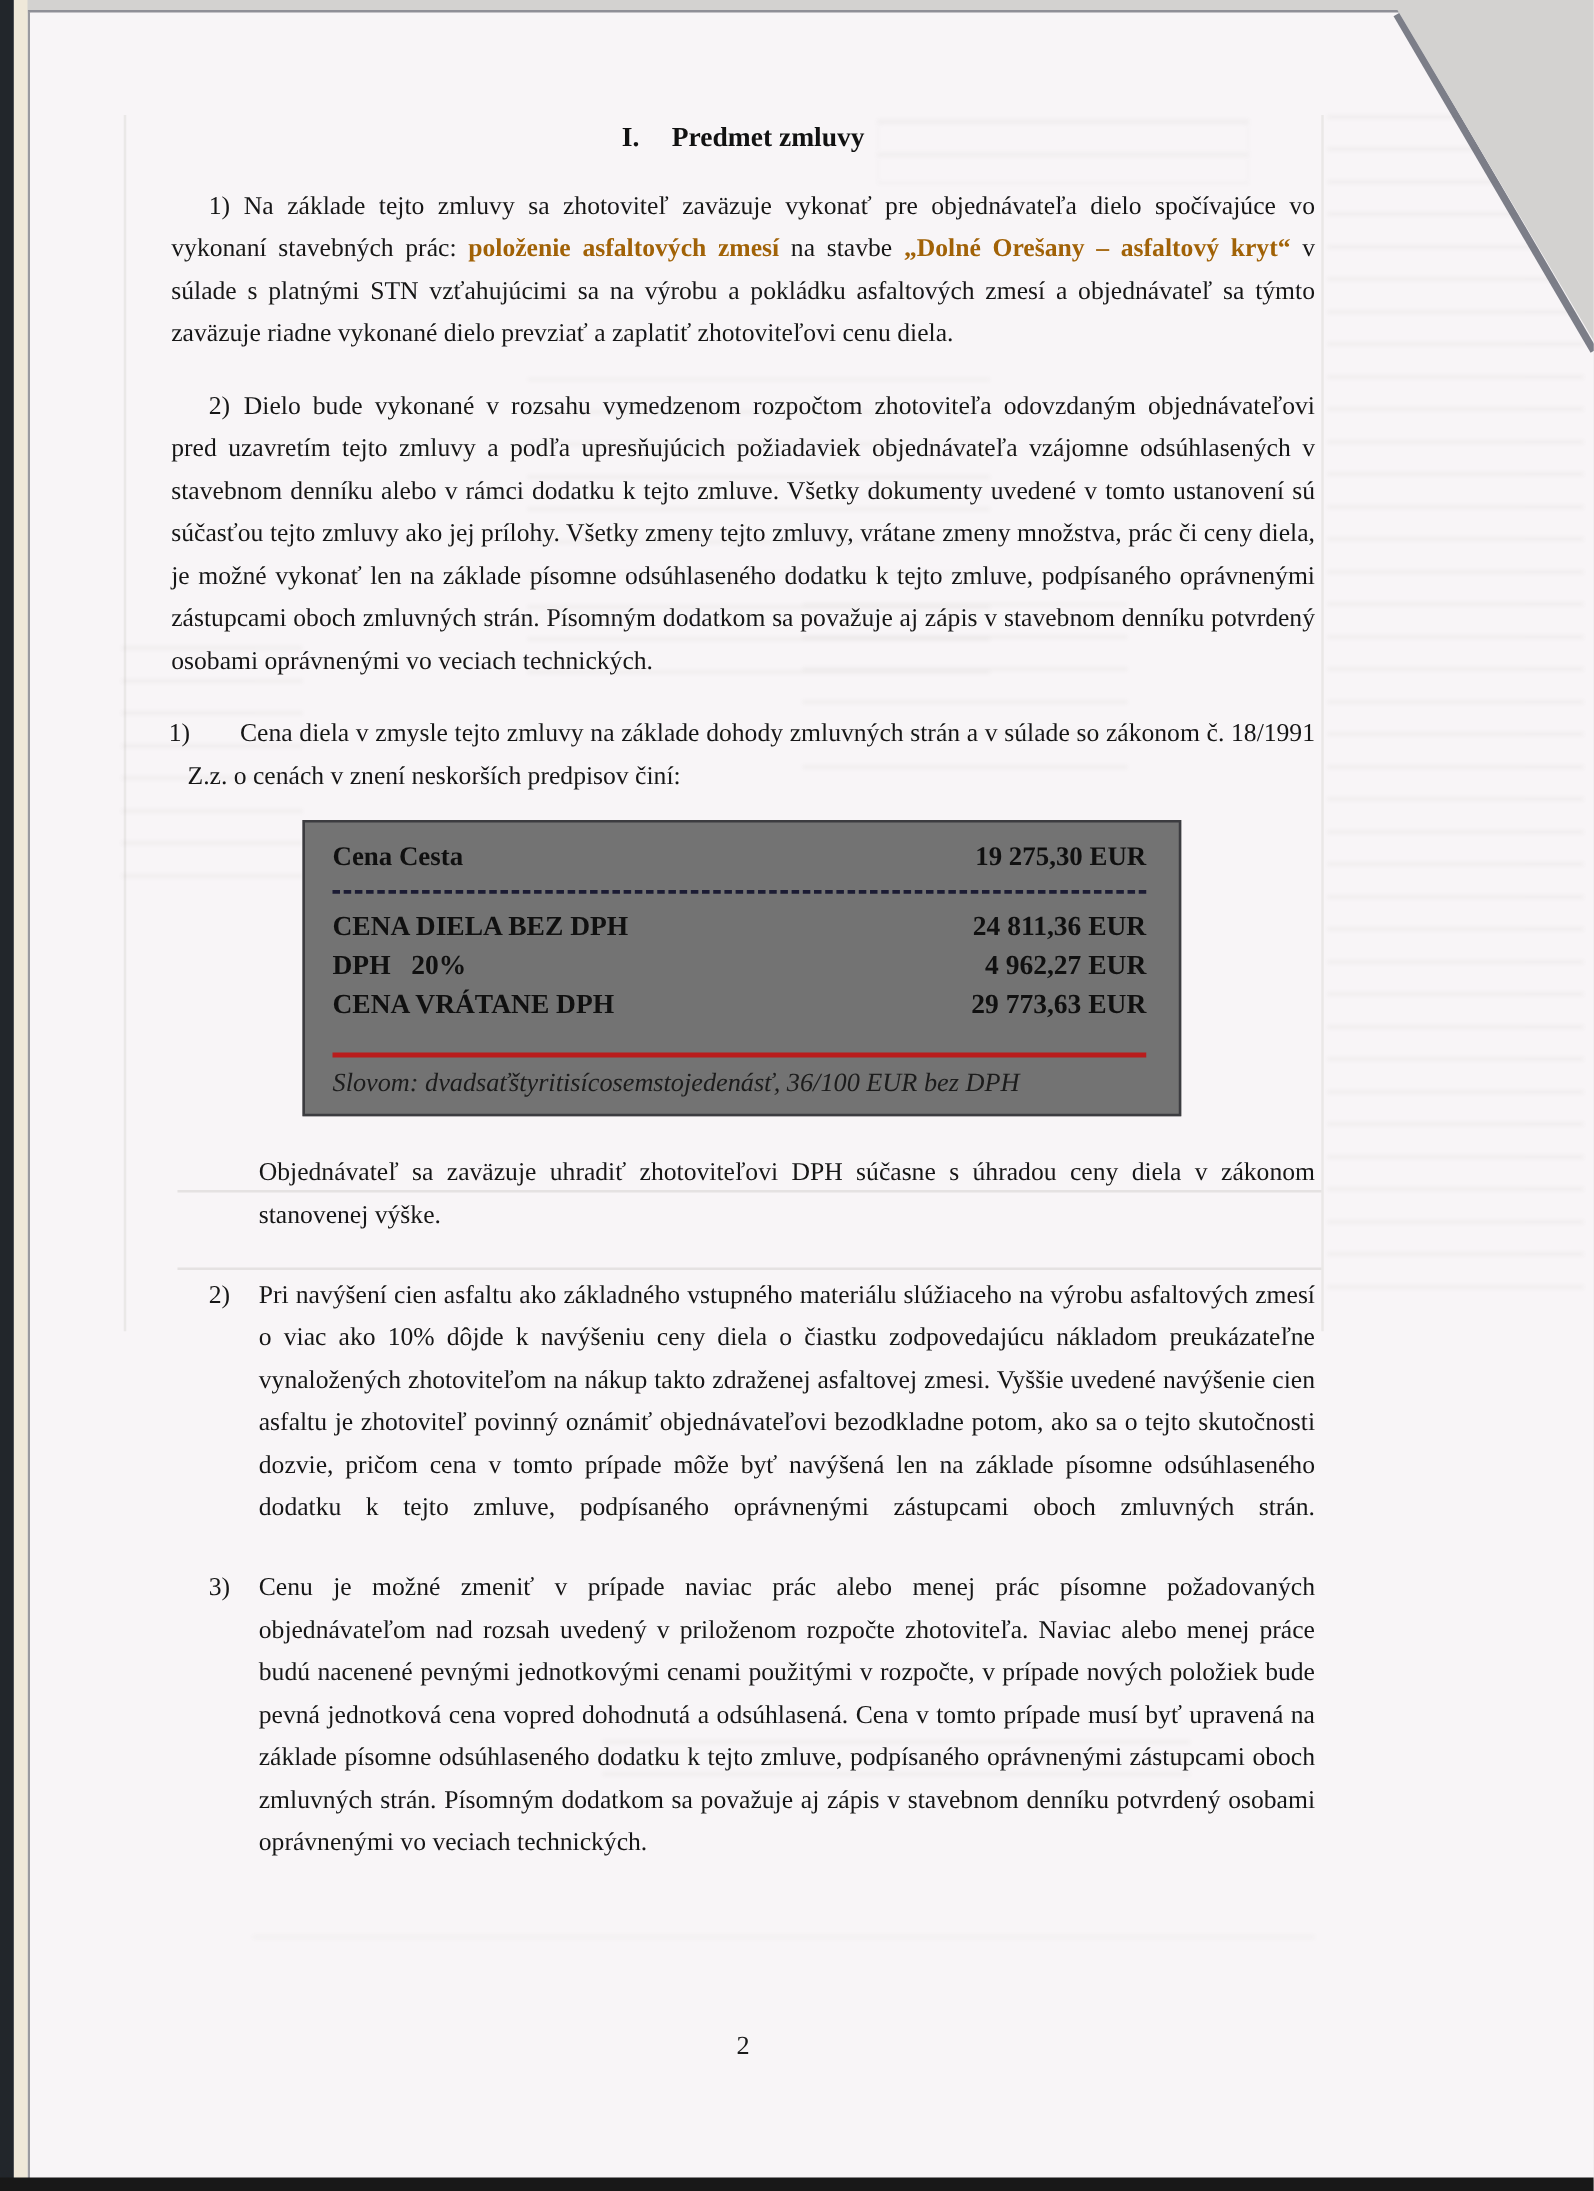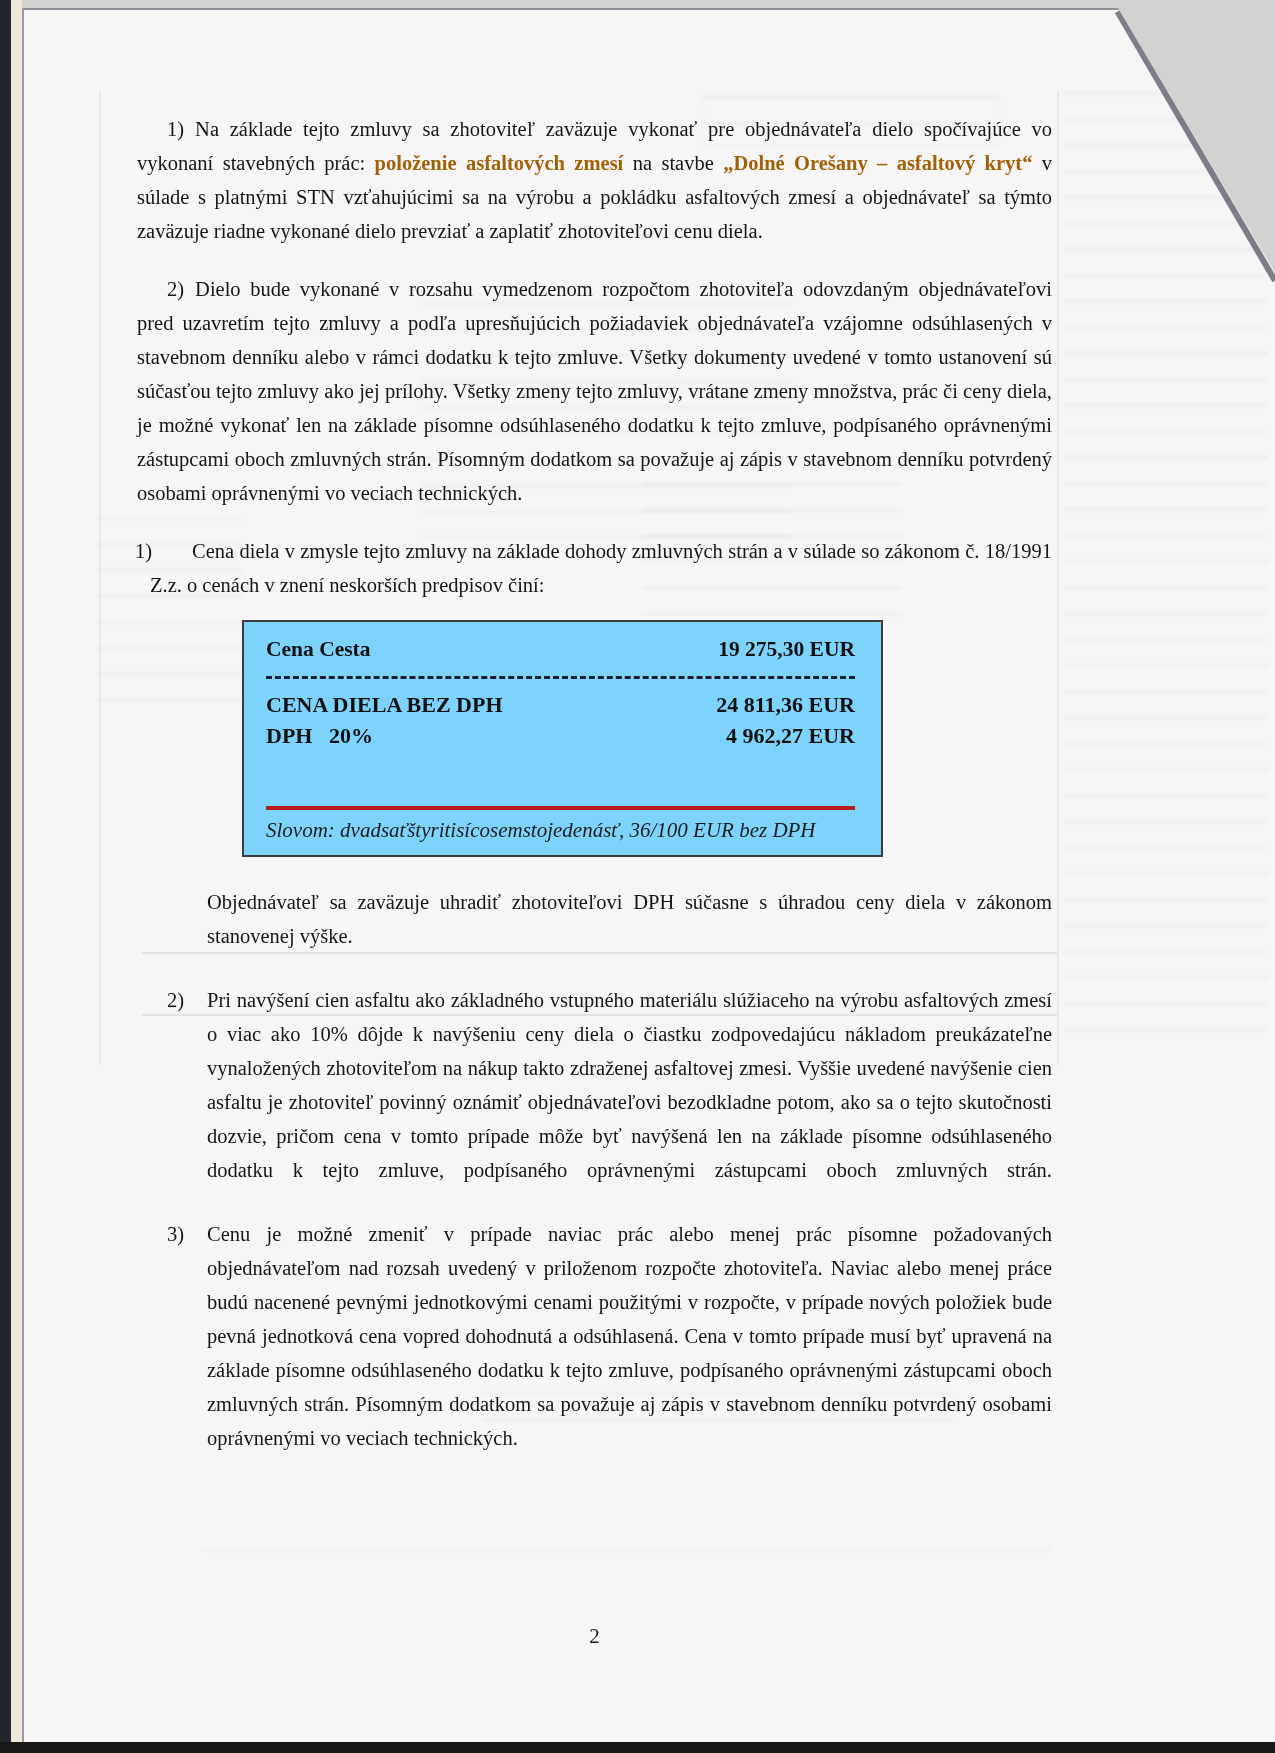--- a/index.html
+++ b/index.html
@@ -45,22 +45,22 @@
   .indent-first .pmarker{margin-right:11px;}
   .hang{padding-left:70px;}
   .hang .pmarker{display:inline-block;width:40px;margin-left:-40px;}
   .hang-sm{padding-left:13px;}
   .hang-sm .pmarker{display:inline-block;width:57px;margin-left:-15px;}
   .justify-last{text-align-last:justify;}
   .para-dph{margin-left:70px;}
   b{color:#a16207;}
   
   .price-box{
-    box-sizing:border-box;margin-left:105px;margin-top:18px;width:641px;height:237px;
-    background:#7dd3fc;border:2px solid #3c3c40;
+    box-sizing:border-box;margin-left:105px;margin-top:18px;width:703px;height:237px;
+    background:#737373;border:2px solid #3c3c40;
     padding:12px 26px 10px 22px;display:flex;flex-direction:column;font-family:Liberation Serif, serif;
   }
   .pb-row{display:flex;justify-content:space-between;line-height:31px;}
   .pb-label,.pb-value{font-weight:bold;white-space:pre-wrap;font-size:21.5px;color:#101010;}
   .pb-caps .pb-label,.pb-caps .pb-value{font-size:22px;}
   .pb-dash{border-top:3.5px dashed #1c1c34;margin:11px 0 10px 0;}
   .pb-slovom{
     margin-top:auto;border-top:4px solid #b91c1c;padding-top:5px;
     font-style:italic;font-size:21px;color:#1c1c1c;line-height:30px;text-align:left;
   }
@@ -86,20 +86,23 @@
   <div class="ghost" style="left:73px;top:507px;width:145px;height:195px;"></div>
   <div class="ghost" style="left:458px;top:1382px;width:470px;height:34px;"></div>
   <div class="ghost" style="left:178px;top:1538px;width:850px;height:22px;opacity:.07;"></div>
   <div class="ghost-line" style="left:118px;top:942px;width:915px;height:2px;"></div>
   <div class="ghost-line" style="left:118px;top:1004px;width:915px;height:2px;"></div>
   <div class="ghost-line" style="left:75px;top:82px;width:2px;height:973px;opacity:.7;"></div>
   <div class="ghost-line" style="left:1033px;top:82px;width:2px;height:973px;opacity:.7;"></div>
 
   <div class="content">
 
+    <div class="heading">
+      <span class="hnum">I.</span><span>Predmet zmluvy</span>
+    </div>
 
     <p class="para indent-first mt1">
       <span class="pmarker">1)</span><span>Na základe tejto zmluvy sa zhotoviteľ zaväzuje vykonať pre objednávateľa dielo spočívajúce vo vykonaní stavebných prác: </span><b>položenie asfaltových zmesí</b><span> na stavbe </span><b>„Dolné Orešany – asfaltový kryt“</b><span> v súlade s platnými STN vzťahujúcimi sa na výrobu a pokládku asfaltových zmesí a objednávateľ sa týmto zaväzuje riadne vykonané dielo prevziať a zaplatiť zhotoviteľovi cenu diela.</span>
     </p>
 
     <p class="para indent-first mt2">
       <span class="pmarker">2)</span><span>Dielo bude vykonané v rozsahu vymedzenom rozpočtom zhotoviteľa odovzdaným objednávateľovi pred uzavretím tejto zmluvy a podľa upresňujúcich požiadaviek objednávateľa vzájomne odsúhlasených v stavebnom denníku alebo v rámci dodatku k tejto zmluve. Všetky dokumenty uvedené v tomto ustanovení sú súčasťou tejto zmluvy ako jej prílohy. Všetky zmeny tejto zmluvy, vrátane zmeny množstva, prác či ceny diela, je možné vykonať len na základe písomne odsúhlaseného dodatku k tejto zmluve, podpísaného oprávnenými zástupcami oboch zmluvných strán. Písomným dodatkom sa považuje aj zápis v stavebnom denníku potvrdený osobami oprávnenými vo veciach technických.</span>
     </p>
 
 
@@ -114,20 +117,24 @@
       </div>
       <div class="pb-dash"></div>
       <div class="pb-row pb-caps">
         <span class="pb-label">CENA DIELA BEZ DPH</span>
         <span class="pb-value">24 811,36 EUR</span>
       </div>
       <div class="pb-row pb-caps">
         <span class="pb-label">DPH   20%</span>
         <span class="pb-value">4 962,27 EUR</span>
       </div>
+      <div class="pb-row pb-caps">
+        <span class="pb-label">CENA VRÁTANE DPH</span>
+        <span class="pb-value">29 773,63 EUR</span>
+      </div>
       <div class="pb-slovom">
         <span>Slovom: dvadsaťštyritisícosemstojedenásť, 36/100 EUR bez DPH</span>
       </div>
     </div>
 
     <p class="para para-dph mt3">
       <span>Objednávateľ sa zaväzuje uhradiť zhotoviteľovi DPH súčasne s úhradou ceny diela v zákonom stanovenej výške.</span>
     </p>
 
     <p class="para hang justify-last mt4">

